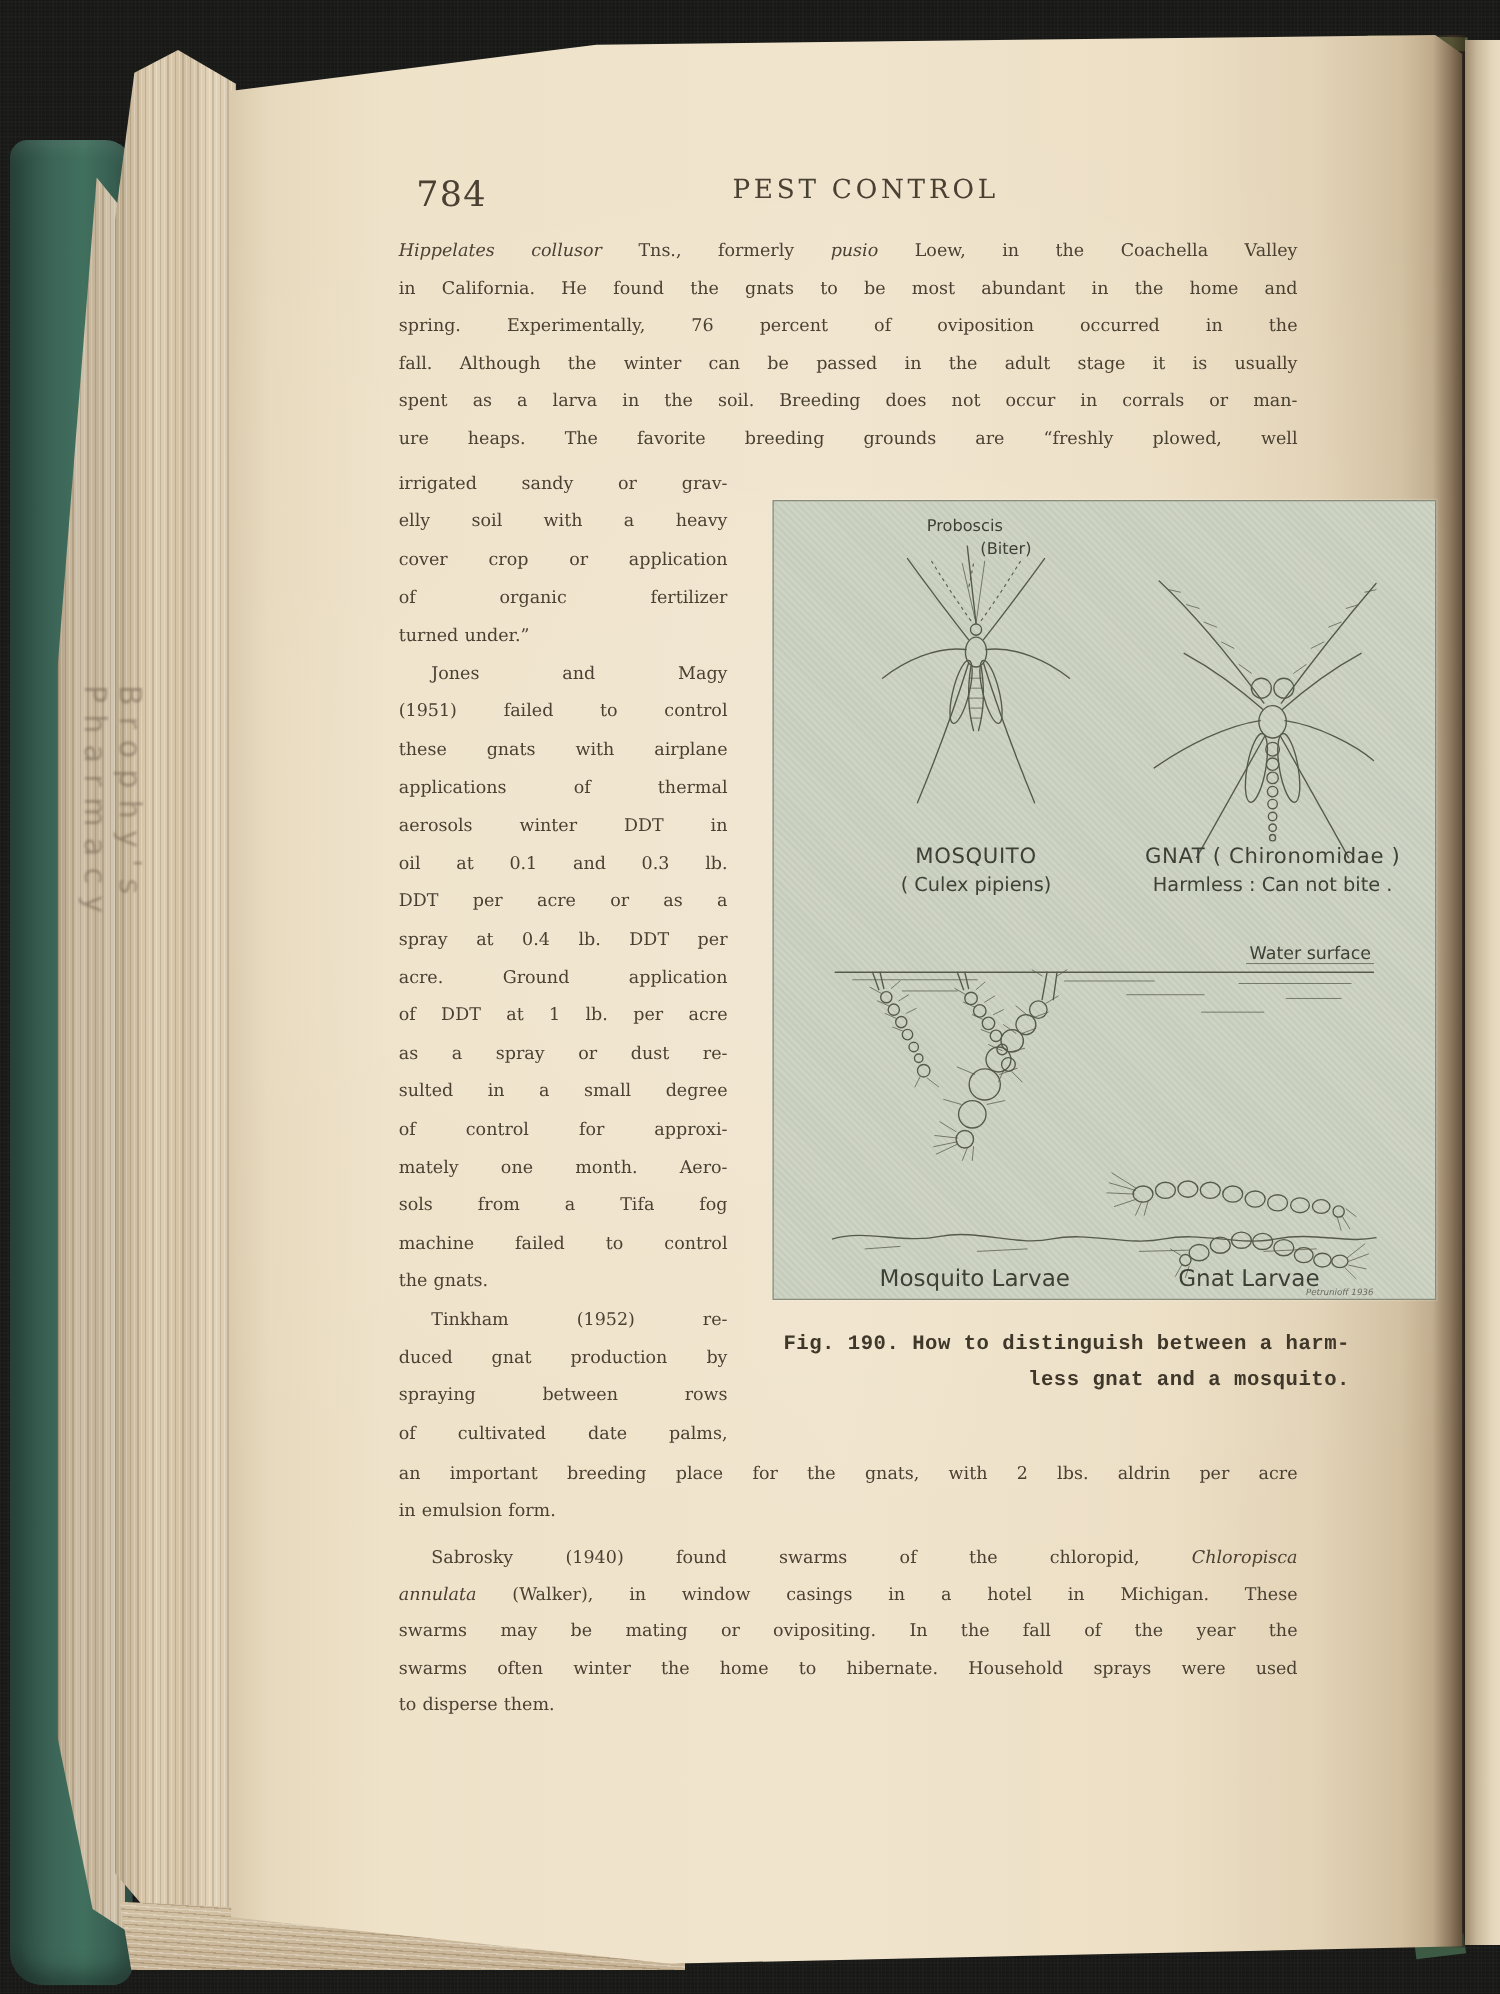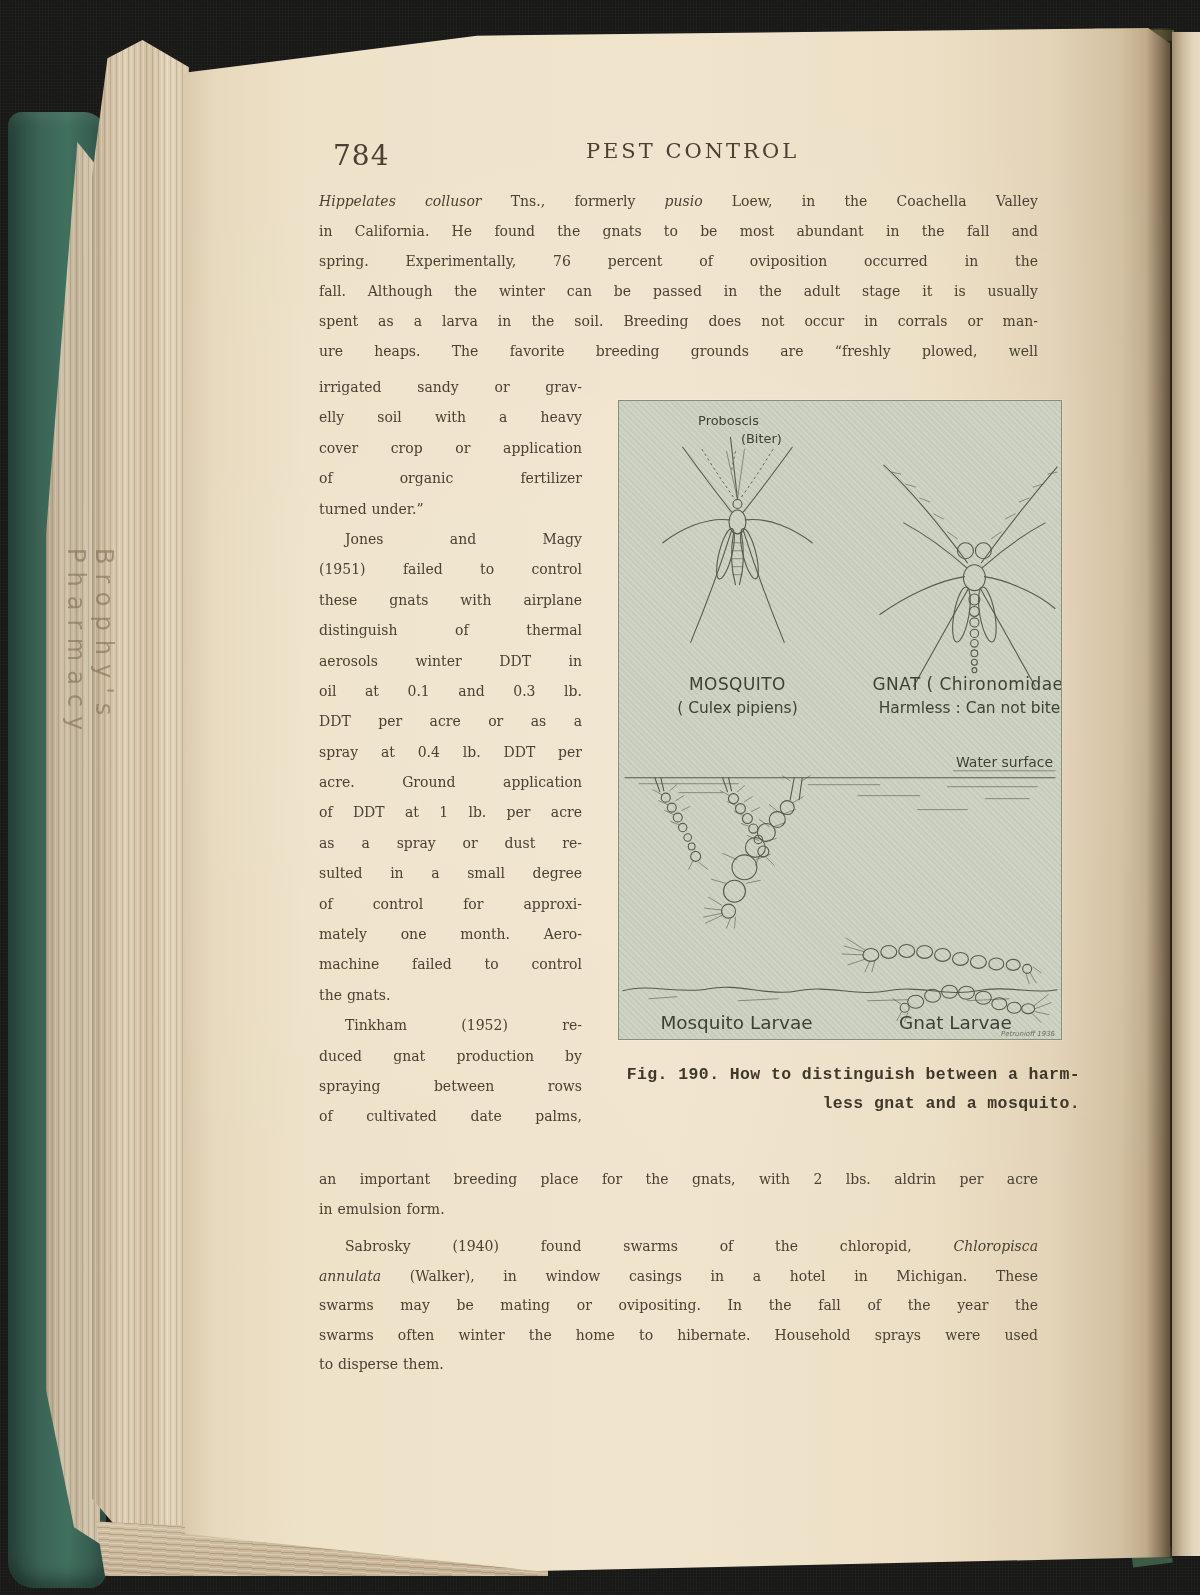--- a/index.html
+++ b/index.html
@@ -65,21 +65,21 @@
   .tblock .line.last{text-align-last:left;}
   .tblock .line.ind{text-indent:26px;}
   .i{font-style:italic;}
 
   #para1{top:186px;}   #para1 .line{line-height:30px;height:30px;}
   #narrowcol{top:372px;width:263px;} #narrowcol .line{line-height:30.4px;height:30.4px;}
   #afterblock{top:1164px;} #afterblock .line{line-height:30px;height:30px;}
   #sabblock{top:1232px;}  #sabblock .line{line-height:29.5px;height:29.5px;}
 
   
-  .figure-panel{position:absolute;left:618px;top:400px;width:444px;height:640px;z-index:4;
+  .figure-panel{position:absolute;left:618px;top:400px;width:531px;height:640px;z-index:4;
     background:
       repeating-linear-gradient(45deg, rgba(255,255,255,.05) 0 2px, rgba(60,70,50,.045) 2px 4px),
       #ccd2c2;
     border:1px solid rgba(82,84,66,.55);box-sizing:border-box;
     box-shadow:0 0 0 1px rgba(255,255,255,.15);}
   .figure-panel svg{display:block;width:100%;height:100%;}
   .fig-caption{position:absolute;left:600px;top:1060px;width:480px;z-index:4;
     text-align:right;font-weight:bold;font-size:16.5px;line-height:29px;color:#3e372a;
     letter-spacing:.4px;font-family:Liberation Mono, monospace;}
 
@@ -117,50 +117,51 @@
 
   <div class="header-row ink">
     <span class="page-number">784</span>
     <span class="running-title">PEST CONTROL</span>
   </div>
 
   <div class="tblock" id="para1">
     <div class="line"><span class="i">Hippelates collusor</span><span> Tns., formerly </span><span class="i">pusio</span><span> Loew, in the Coachella Valley</span></div>
     <div>
 
-    <div class="line">in California. He found the gnats to be most abundant in the fall and</div>
+    <div class="line">in California. He found the gnats to be most abundant in the home and</div>
         <div class="line">spring. Experimentally, 76 percent of oviposition occurred in the</div>
         <div class="line">fall. Although the winter can be passed in the adult stage it is usually</div>
         <div class="line">spent as a larva in the soil. Breeding does not occur in corrals or man-</div>
         <div class="line">ure heaps. The favorite breeding grounds are “freshly plowed, well</div>
       </div>
   </div>
 
   <div class="tblock" id="narrowcol">
     <div>
 
     <div class="line">irrigated sandy or grav-</div>
         <div class="line">elly soil with a heavy</div>
         <div class="line">cover crop or application</div>
         <div class="line">of organic fertilizer</div>
         <div class="line last">turned under.”</div>
         <div class="line ind">Jones and Magy</div>
         <div class="line">(1951) failed to control</div>
         <div class="line">these gnats with airplane</div>
-        <div class="line">distinguish of thermal</div>
+        <div class="line">applications of thermal</div>
         <div class="line">aerosols winter DDT in</div>
         <div class="line">oil at 0.1 and 0.3 lb.</div>
         <div class="line">DDT per acre or as a</div>
         <div class="line">spray at 0.4 lb. DDT per</div>
         <div class="line">acre. Ground application</div>
         <div class="line">of DDT at 1 lb. per acre</div>
         <div class="line">as a spray or dust re-</div>
         <div class="line">sulted in a small degree</div>
         <div class="line">of control for approxi-</div>
         <div class="line">mately one month. Aero-</div>
+        <div class="line">sols from a Tifa fog</div>
         <div class="line">machine failed to control</div>
         <div class="line last">the gnats.</div>
         <div class="line ind">Tinkham (1952) re-</div>
         <div class="line">duced gnat production by</div>
         <div class="line">spraying between rows</div>
         <div class="line">of cultivated date palms,</div>
       </div>
   </div>
 
   <div class="tblock" id="afterblock">

